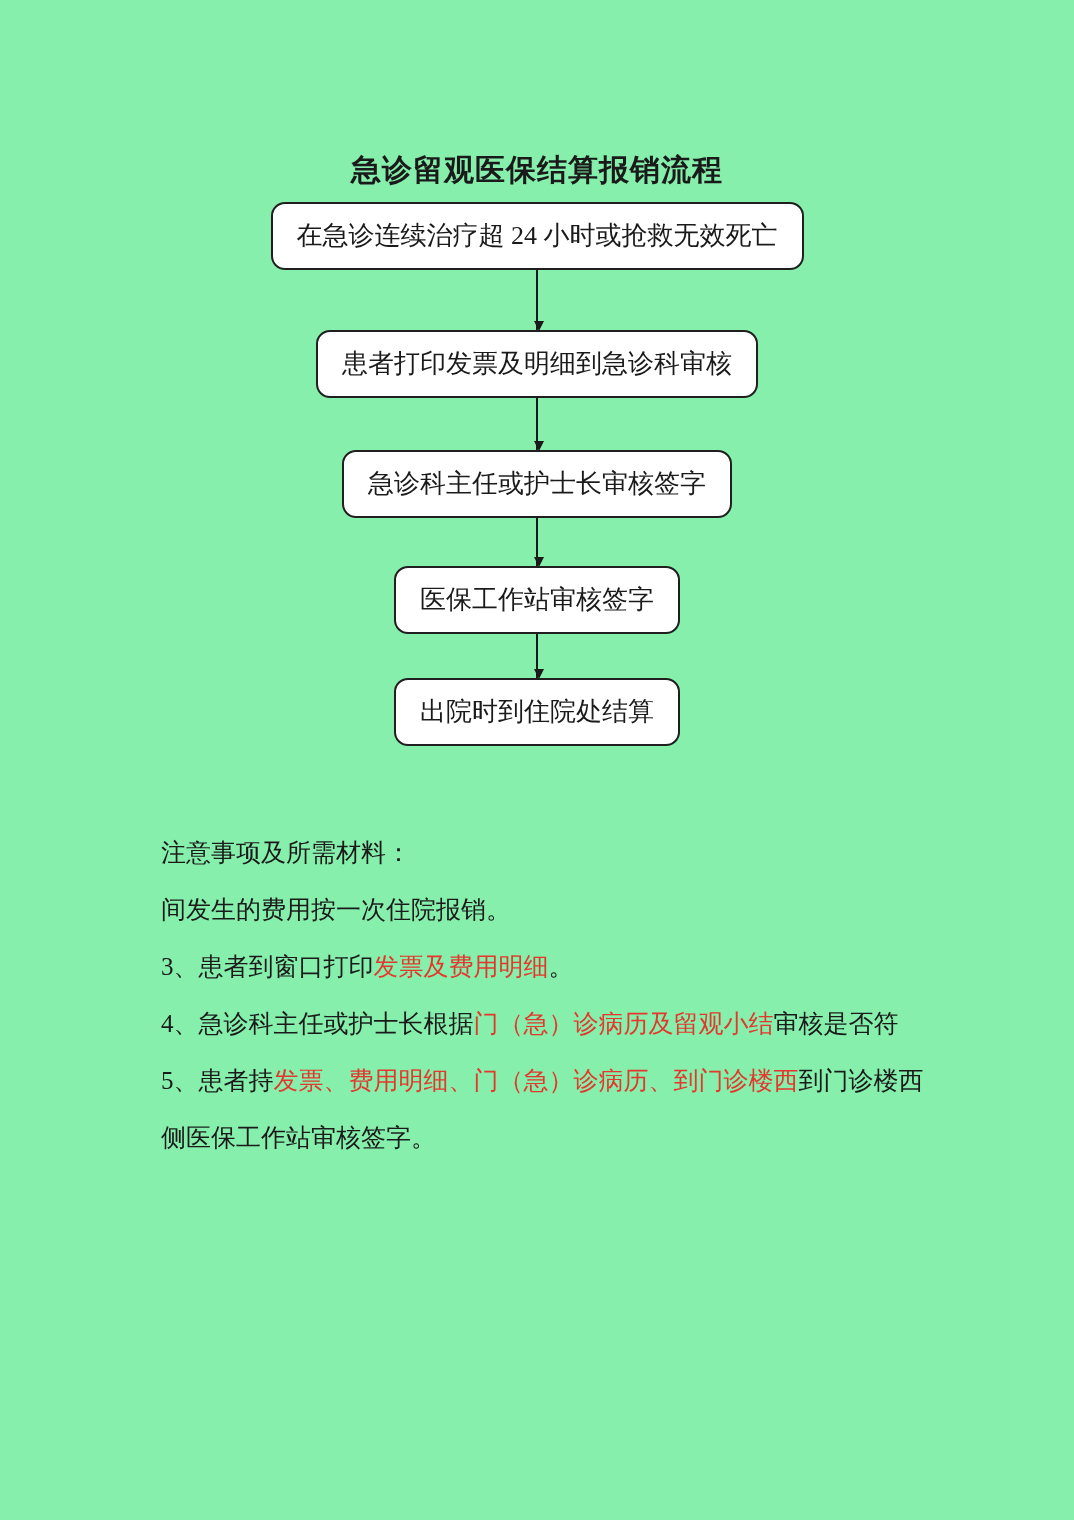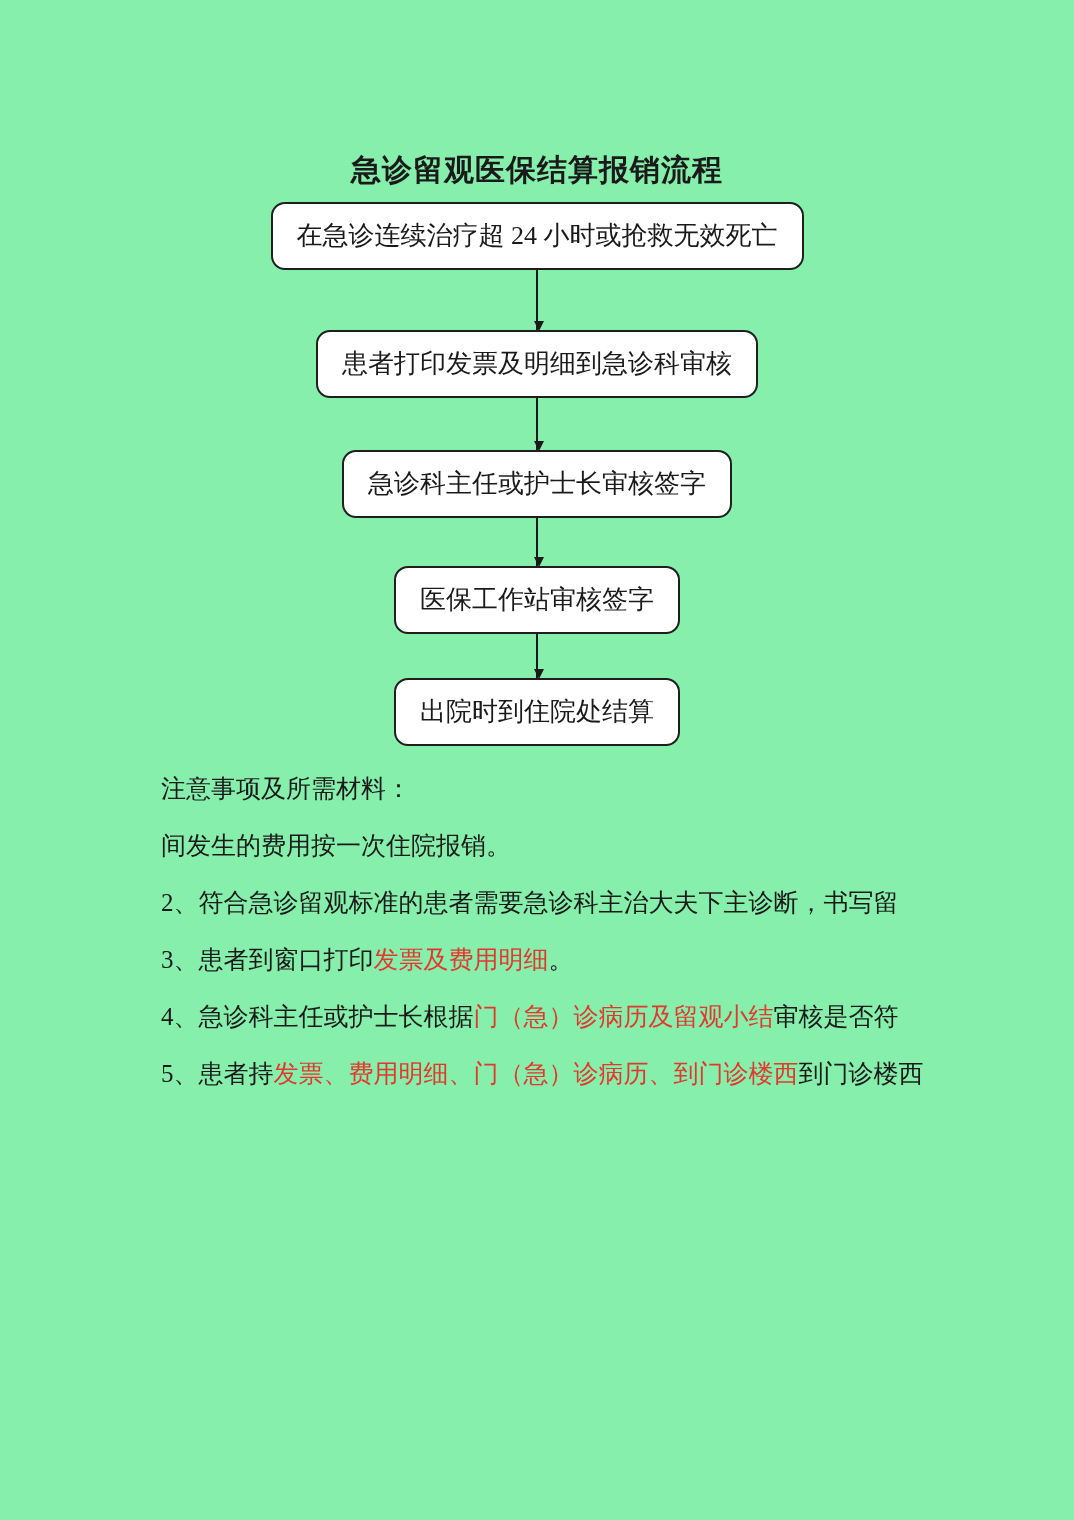--- a/index.html
+++ b/index.html
@@ -60,21 +60,21 @@
   }
   .a1 { height: 60px; }
   .a2 { height: 52px; }
   .a3 { height: 48px; }
   .a4 { height: 44px; }
 
   
   .notes {
     position: absolute;
     left: 161px;
-    top: 760px;
+    top: 824px;
     font-size: 25px;
     line-height: 57px;
     color: #1a1a1a;
   }
   .line { white-space: nowrap; }
   .seg.red { color: var(--accent-red, #e3382d); text-align: center; }
 </style>
 </head>
 <body>
 
@@ -110,30 +110,30 @@
 
   <div class="notes">
     <div class="line">
       <span class="seg">注意事项及所需材料：</span>
     </div>
 
     <div class="line">
       <span class="seg">间发生的费用按一次住院报销。</span>
     </div>
 
-    <div class="line">
-      <span class="seg">2、符合急诊留观标准的患者需要急诊科主治大夫下主诊断，书写留</span>
-    </div>
 
     <div class="line">
       <span class="seg">3、患者到窗口打印</span><span class="seg red">发票及费用明细</span><span class="seg">。</span>
     </div>
 
     <div class="line">
       <span class="seg">4、急诊科主任或护士长根据</span><span class="seg red">门（急）诊病历及留观小结</span><span class="seg">审核是否符</span>
     </div>
 
     <div class="line">
       <span class="seg">5、患者持</span><span class="seg red">发票、费用明细、门（急）诊病历、到门诊楼西</span><span class="seg">到门诊楼西</span>
     </div>
+    <div class="line">
+      <span class="seg">侧医保工作站审核签字。</span>
+    </div>
   </div>
 
 </div>
 
 </body></html>

